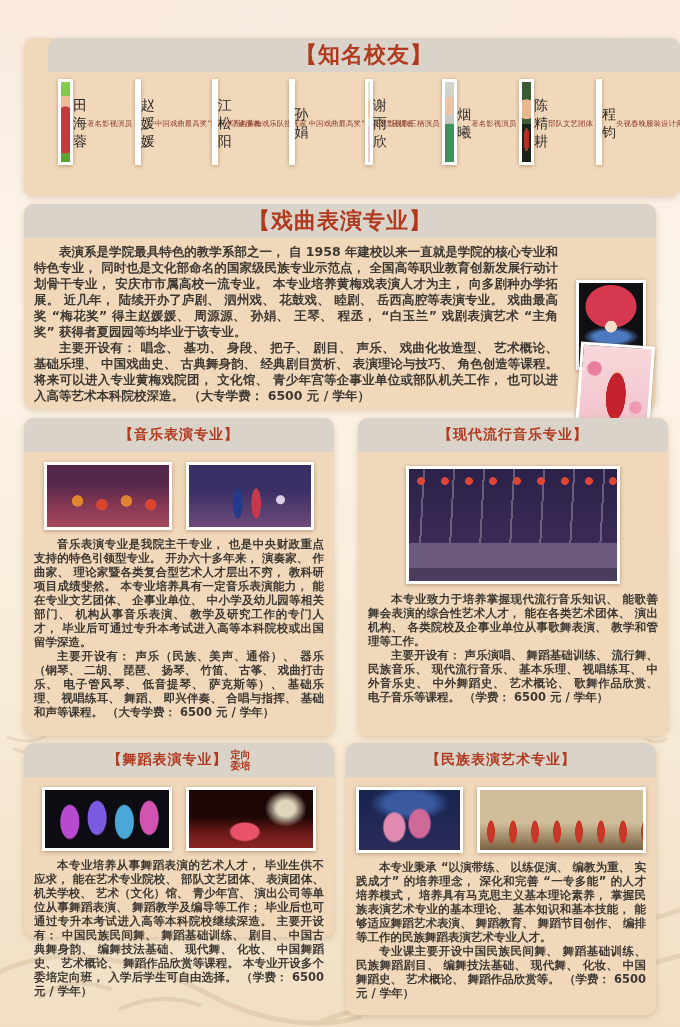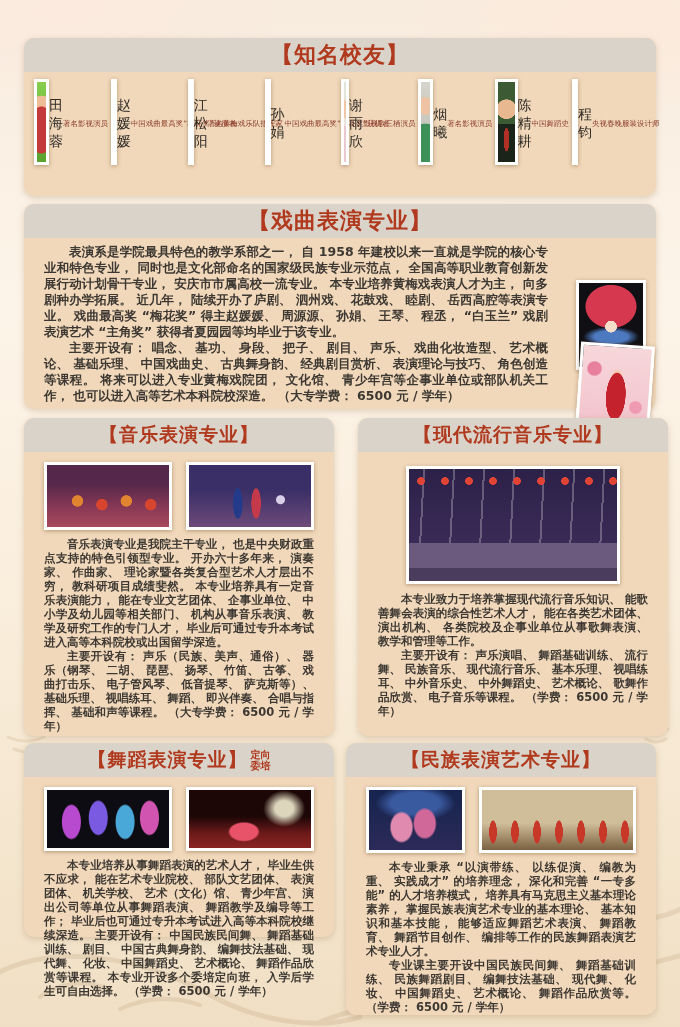--- a/index.html
+++ b/index.html
@@ -7,23 +7,23 @@
   .page{position:relative;width:680px;height:1027px;overflow:hidden;
     background:
       radial-gradient(ellipse 320px 130px at 70px 10px, #fbe9dd 0%, rgba(251,233,221,0) 70%),
       radial-gradient(ellipse 320px 130px at 620px 25px, #fceadb 0%, rgba(252,234,219,0) 70%),
       linear-gradient(180deg,#f8ecdf 0%,#fdf4e9 30%,#f9edda 62%,#f0dfc4 100%);}
   .wm{position:absolute;left:0;bottom:0;pointer-events:none;}
 
   .card{position:absolute;border-radius:10px;box-shadow:0 2px 6px rgba(150,110,70,.28);background:#f1d8bb;}
   .hdr{height:34px;background:#d9d3c9;border-radius:10px 10px 0 0;display:flex;align-items:center;justify-content:center;}
   .title{color:#b0391e;font-weight:bold;font-size:22px;letter-spacing:1px;}
-  .col .title{font-size:19px;}
+  .col .title{font-size:14px;}
   .badge{color:#b0391e;font-weight:bold;font-size:10px;line-height:1.1;text-align:right;margin-left:3px;}
-  .body{padding:6px 20px;}
+  .body{padding:6px 10px;}
   .txt{margin:0;color:#3d3832;text-align:justify;font-weight:600;}
   .indent{text-indent:2em;}
   .big .txt{font-size:12.5px;line-height:16px;}
   .col .txt{font-size:11.5px;line-height:14px;}
 
   
   .alumni-body{display:flex;justify-content:space-between;padding:7px 10px 4px;}
   .person{width:74px;display:flex;flex-direction:row;align-items:center;}
   .pname{font-family:"DejaVu Serif","Liberation Serif",serif;font-size:14px;color:#2e2a26;margin-top:4px;}
   .pdesc{font-size:7.5px;color:#8a3a28;white-space:nowrap;margin-top:3px;}
@@ -77,21 +77,21 @@
       <path d="M-10 250 C 60 210, 150 235, 210 268 S 330 300, 360 290"></path>
       <path d="M320 295 C 420 255, 540 270, 640 240 S 700 230, 690 250"></path>
       <path d="M560 210 C 600 190, 650 200, 685 180"></path>
       <path d="M630 150 q 20 18 2 38 q -16 18 4 34"></path>
       <path d="M8 10 q 18 8 36 0 M14 22 q 14 6 26 0" stroke-width="3"></path>
       <path d="M640 0 q 14 10 28 2 M646 12 q 10 6 20 0" stroke-width="3"></path>
       <path d="M40 270 q 30 -22 70 -8 M120 282 q 40 -18 80 -4" stroke-width="4"></path>
     </g>
   </svg>
 
-  <section class="card big" style="left:24px;top:38px;width:632px;height:158px;">
+  <section class="card big" style="left:24px;top:38px;width:632px;height:158px;padding-left:24px;">
     <div class="hdr">
       <span class="title">【知名校友】</span>
     </div>
     <div class="alumni-body">
       <div class="person">
         <div class="photo aphoto a1"></div>
         <div class="pname">田海蓉</div>
         <div class="pdesc">著名影视演员</div>
       </div>
       <div class="person">
@@ -115,21 +115,21 @@
         <div class="pdesc">影视歌三栖演员</div>
       </div>
       <div class="person">
         <div class="photo aphoto a6"></div>
         <div class="pname">烟曦</div>
         <div class="pdesc">著名影视演员</div>
       </div>
       <div class="person">
         <div class="photo aphoto a7"></div>
         <div class="pname">陈精耕</div>
-        <div class="pdesc">中国舞蹈史</div>
+        <div class="pdesc">部队文艺团体</div>
       </div>
       <div class="person">
         <div class="photo aphoto a8"></div>
         <div class="pname">程钧</div>
         <div class="pdesc">央视春晚服装设计师</div>
       </div>
     </div>
   </section>
 
   <section class="card big" style="left:24px;top:204px;width:632px;height:205px;">

